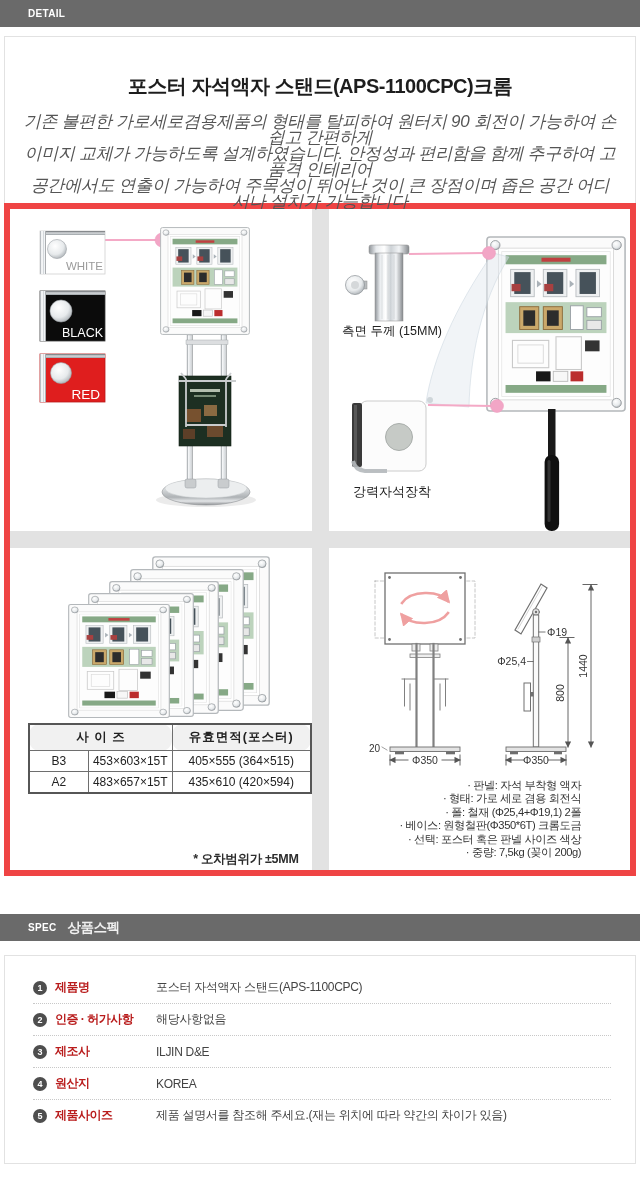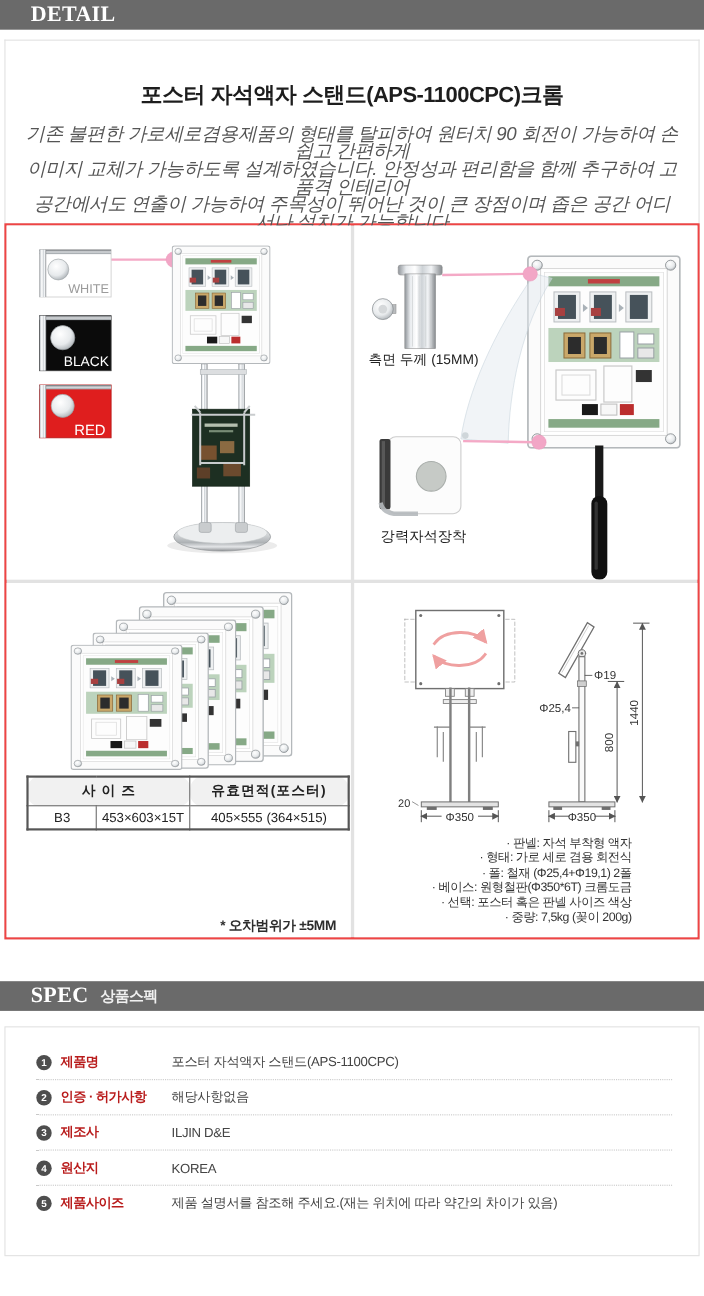--- a/index.html
+++ b/index.html
@@ -1,30 +1,30 @@
 <!DOCTYPE html>
 <html><head>
 <meta charset="utf-8">
 <style>
   html,body{margin:0;padding:0;background:#fff;}
   body{width:640px;font-family:"Liberation Sans","DejaVu Sans",sans-serif;-webkit-font-smoothing:antialiased;}
   .page{position:relative;width:640px;background:#fff;padding-bottom:45px;}
 
   
   .section-bar{height:27px;background:#6a6a6a;color:#fff;display:flex;align-items:center;padding-left:28px;}
-  .bar-en{font-size:20px;font-weight:bold;letter-spacing:.3px;font-family:Liberation Serif, serif;}
+  .bar-en{font-size:10px;font-weight:bold;letter-spacing:.3px;}
   .bar-ko{font-size:13.5px;font-weight:bold;margin-left:11px;color:#f0f0f0;letter-spacing:-.5px;}
 
   
   .intro-box{margin:9px 4px 0;border:1px solid #e2e2e2;border-bottom:none;height:167px;box-sizing:border-box;text-align:center;background:#fff;}
   .intro-title{margin:0;padding-top:36px;font-size:20px;font-weight:bold;color:#1d1d1d;letter-spacing:-.5px;}
   .intro-desc{margin:14px 18px 0;font-size:17px;line-height:16px;color:#555;letter-spacing:-.3px;font-style:italic;}
 
   
-  .grid{margin:0 4px;border:2px solid #ef4444;display:grid;grid-template-columns:1fr 1fr;gap:3px;background:#e2e2e2;}
+  .grid{margin:0 4px;border:6px solid #ef4444;display:grid;grid-template-columns:1fr 1fr;gap:17px;background:#e2e2e2;}
   .cell{background:#fff;position:relative;height:322px;overflow:hidden;}
   .cell svg{position:absolute;left:0;top:0;}
 
   
   .sizes-table{position:absolute;top:175px;left:18px;border-collapse:collapse;border:2px solid #565656;font-size:12px;color:#222;background:#fff;}
   .sizes-table th,.sizes-table td{border:1px solid #6e6e6e;text-align:center;padding:0;}
   .sizes-table th{background:#f1f1f1;height:25px;font-weight:bold;font-size:12.5px;letter-spacing:1px;border-radius:11px;}
   .sizes-table td{height:20px;}
   .col-name{width:61px;} .col-dim{width:84px;} .col-area{width:143px;}
   .size-note{position:absolute;top:303px;right:13px;font-size:12.5px;font-weight:bold;color:#2d2d2d;letter-spacing:-.3px;}
@@ -252,20 +252,25 @@
             <th colspan="2">사 이 즈</th>
             <th class="col-area">유효면적(포스터)</th>
           </tr>
         </thead>
         <tbody>
           <tr>
             <td class="col-name">B3</td>
             <td class="col-dim">453×603×15T</td>
             <td class="col-area">405×555 (364×515)</td>
           </tr>
+          <tr>
+            <td class="col-name">A2</td>
+            <td class="col-dim">483×657×15T</td>
+            <td class="col-area">435×610 (420×594)</td>
+          </tr>
         </tbody>
       </table>
       <div class="size-note">* 오차범위가 ±5MM</div>
     </div>
 
     <div class="cell">
       <svg width="315" height="228" viewBox="0 0 315 228">
         <defs>
           <marker id="dimA" viewBox="0 0 8 8" refX="7" refY="4" markerWidth="7" markerHeight="7" orient="auto-start-reverse">
             <path d="M0,0 L8,4 L0,8 z" fill="#555555"></path>

